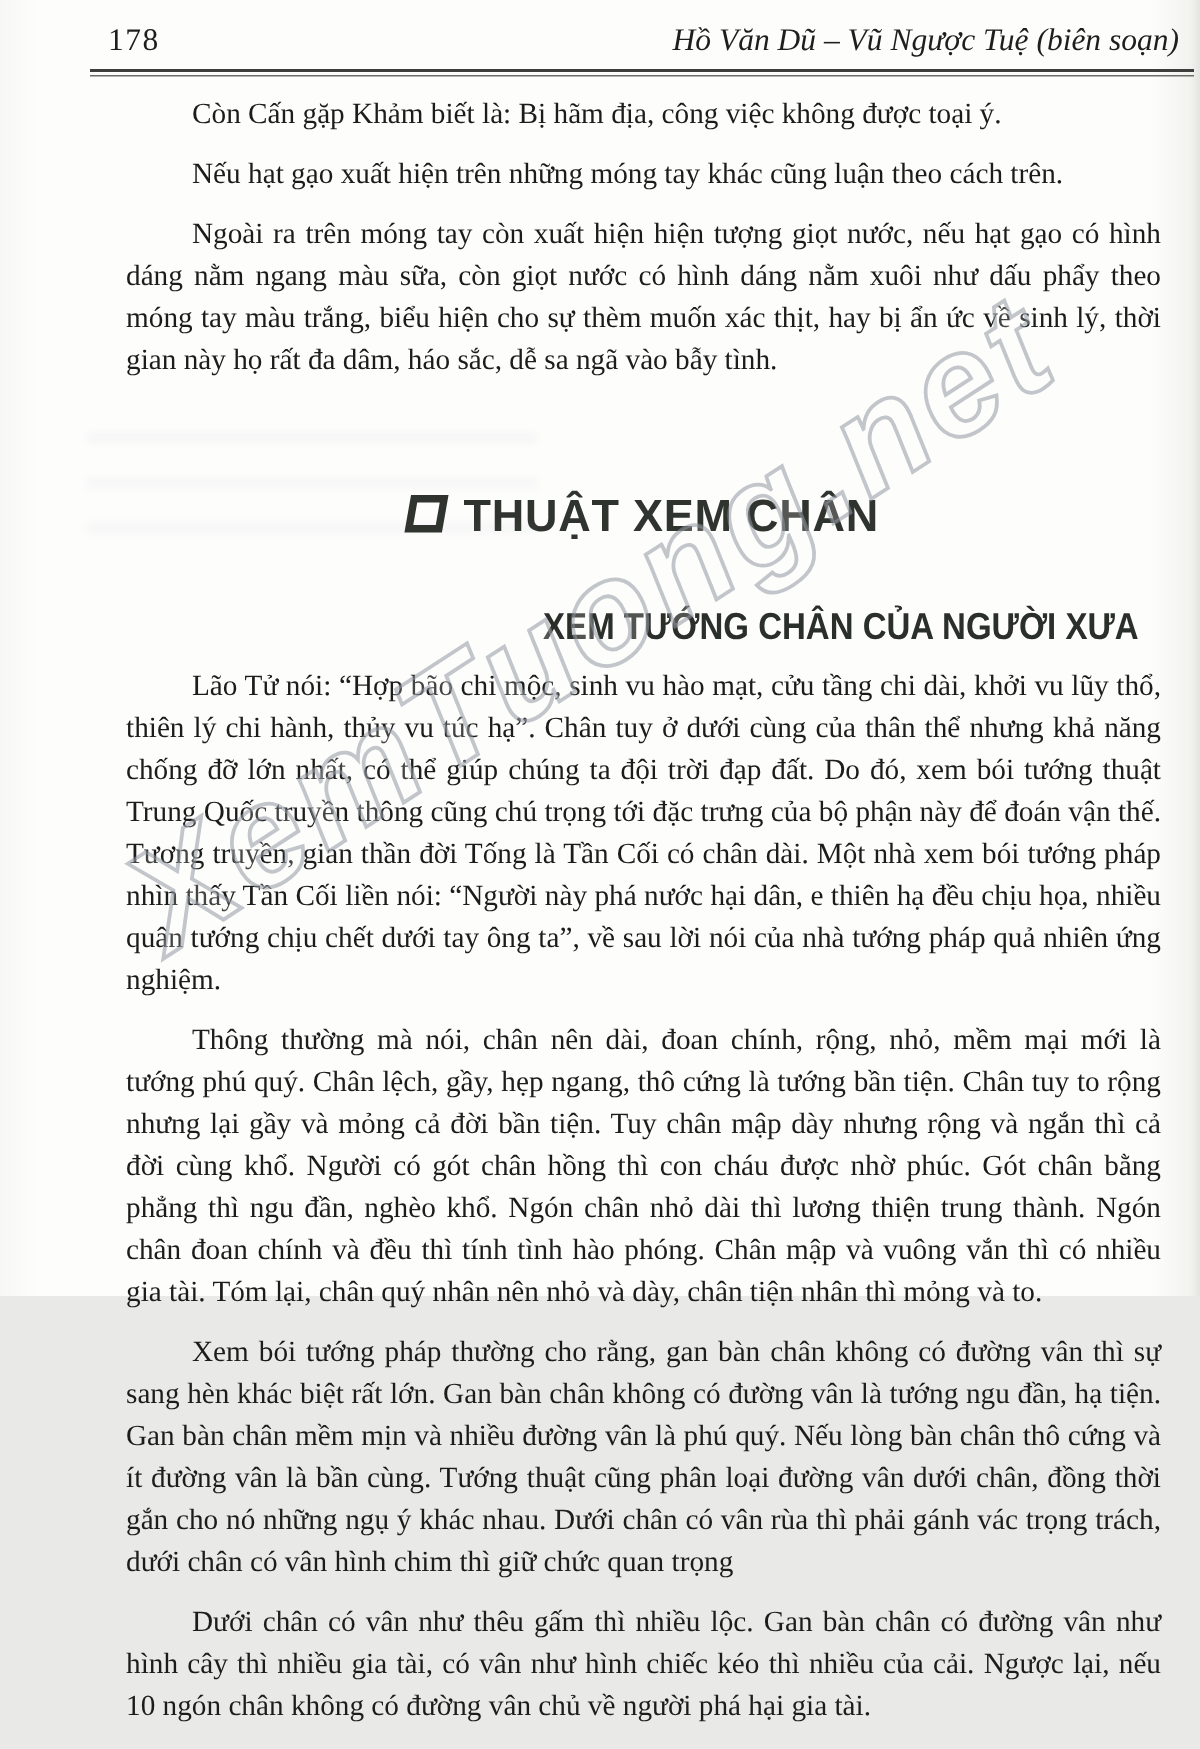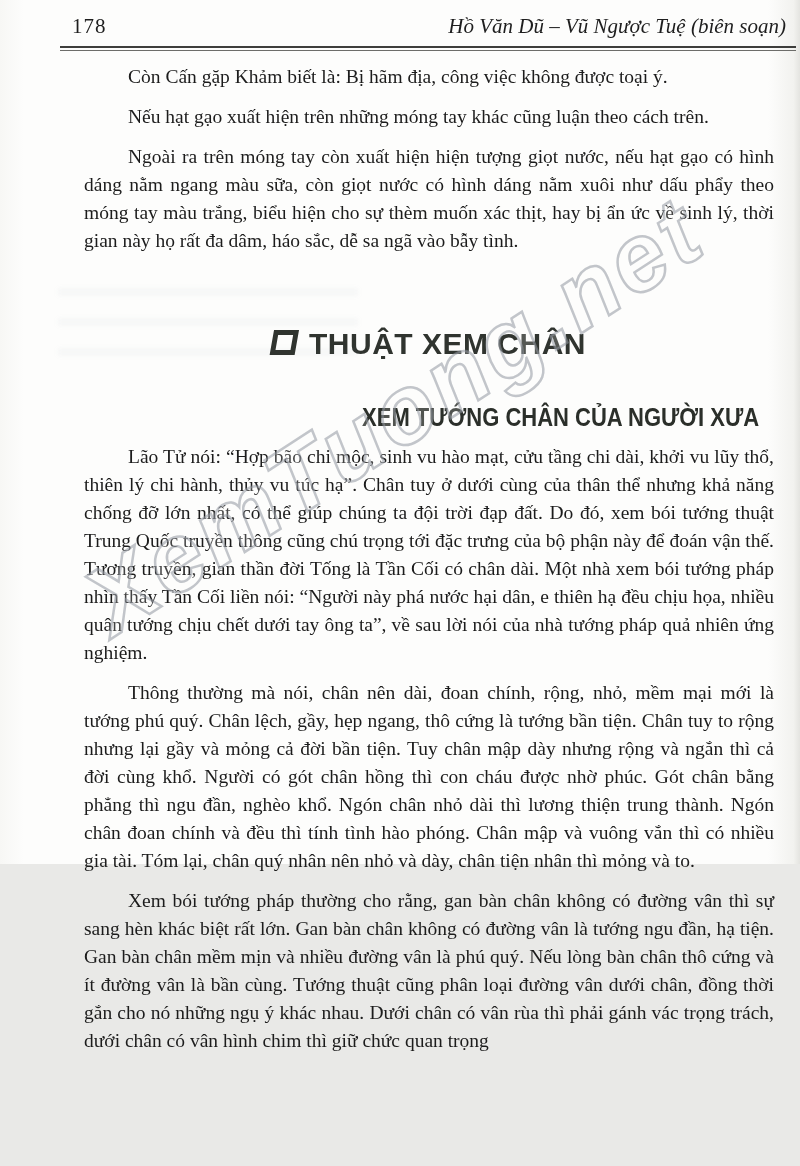--- a/index.html
+++ b/index.html
@@ -132,18 +132,19 @@
       <span class="sq"></span><span>THUẬT XEM CHÂN</span>
     </div>
 
     <div class="sec-sub">
       <span class="condensed">XEM TƯỚNG CHÂN CỦA NGƯỜI XƯA</span>
     </div>
 
     <p class="tp body-start">Lão Tử nói: “Hợp bão chi mộc, sinh vu hào mạt, cửu tầng chi dài, khởi vu lũy thổ, thiên lý chi hành, thủy vu túc hạ”. Chân tuy ở dưới cùng của thân thể nhưng khả năng chống đỡ lớn nhất, có thể giúp chúng ta đội trời đạp đất. Do đó, xem bói tướng thuật Trung Quốc truyền thông cũng chú trọng tới đặc trưng của bộ phận này để đoán vận thế. Tương truyền, gian thần đời Tống là Tần Cối có chân dài. Một nhà xem bói tướng pháp nhìn thấy Tần Cối liền nói: “Người này phá nước hại dân, e thiên hạ đều chịu họa, nhiều quân tướng chịu chết dưới tay ông ta”, về sau lời nói của nhà tướng pháp quả nhiên ứng nghiệm.</p>
     <p class="tp bp">Thông thường mà nói, chân nên dài, đoan chính, rộng, nhỏ, mềm mại mới là tướng phú quý. Chân lệch, gầy, hẹp ngang, thô cứng là tướng bần tiện. Chân tuy to rộng nhưng lại gầy và mỏng cả đời bần tiện. Tuy chân mập dày nhưng rộng và ngắn thì cả đời cùng khổ. Người có gót chân hồng thì con cháu được nhờ phúc. Gót chân bằng phẳng thì ngu đần, nghèo khổ. Ngón chân nhỏ dài thì lương thiện trung thành. Ngón chân đoan chính và đều thì tính tình hào phóng. Chân mập và vuông vắn thì có nhiều gia tài. Tóm lại, chân quý nhân nên nhỏ và dày, chân tiện nhân thì mỏng và to.</p>
     <p class="tp bp">Xem bói tướng pháp thường cho rằng, gan bàn chân không có đường vân thì sự sang hèn khác biệt rất lớn. Gan bàn chân không có đường vân là tướng ngu đần, hạ tiện. Gan bàn chân mềm mịn và nhiều đường vân là phú quý. Nếu lòng bàn chân thô cứng và ít đường vân là bần cùng. Tướng thuật cũng phân loại đường vân dưới chân, đồng thời gắn cho nó những ngụ ý khác nhau. Dưới chân có vân rùa thì phải gánh vác trọng trách, dưới chân có vân hình chim thì giữ chức quan trọng</p>
+    <p class="tp bp">Dưới chân có vân như thêu gấm thì nhiều lộc. Gan bàn chân có đường vân như hình cây thì nhiều gia tài, có vân như hình chiếc kéo thì nhiều của cải. Ngược lại, nếu 10 ngón chân không có đường vân chủ về người phá hại gia tài.</p>
 
   </div>
 
   <div class="watermark">XemTuong.net</div>
 
 </div>
 
 </body></html>

